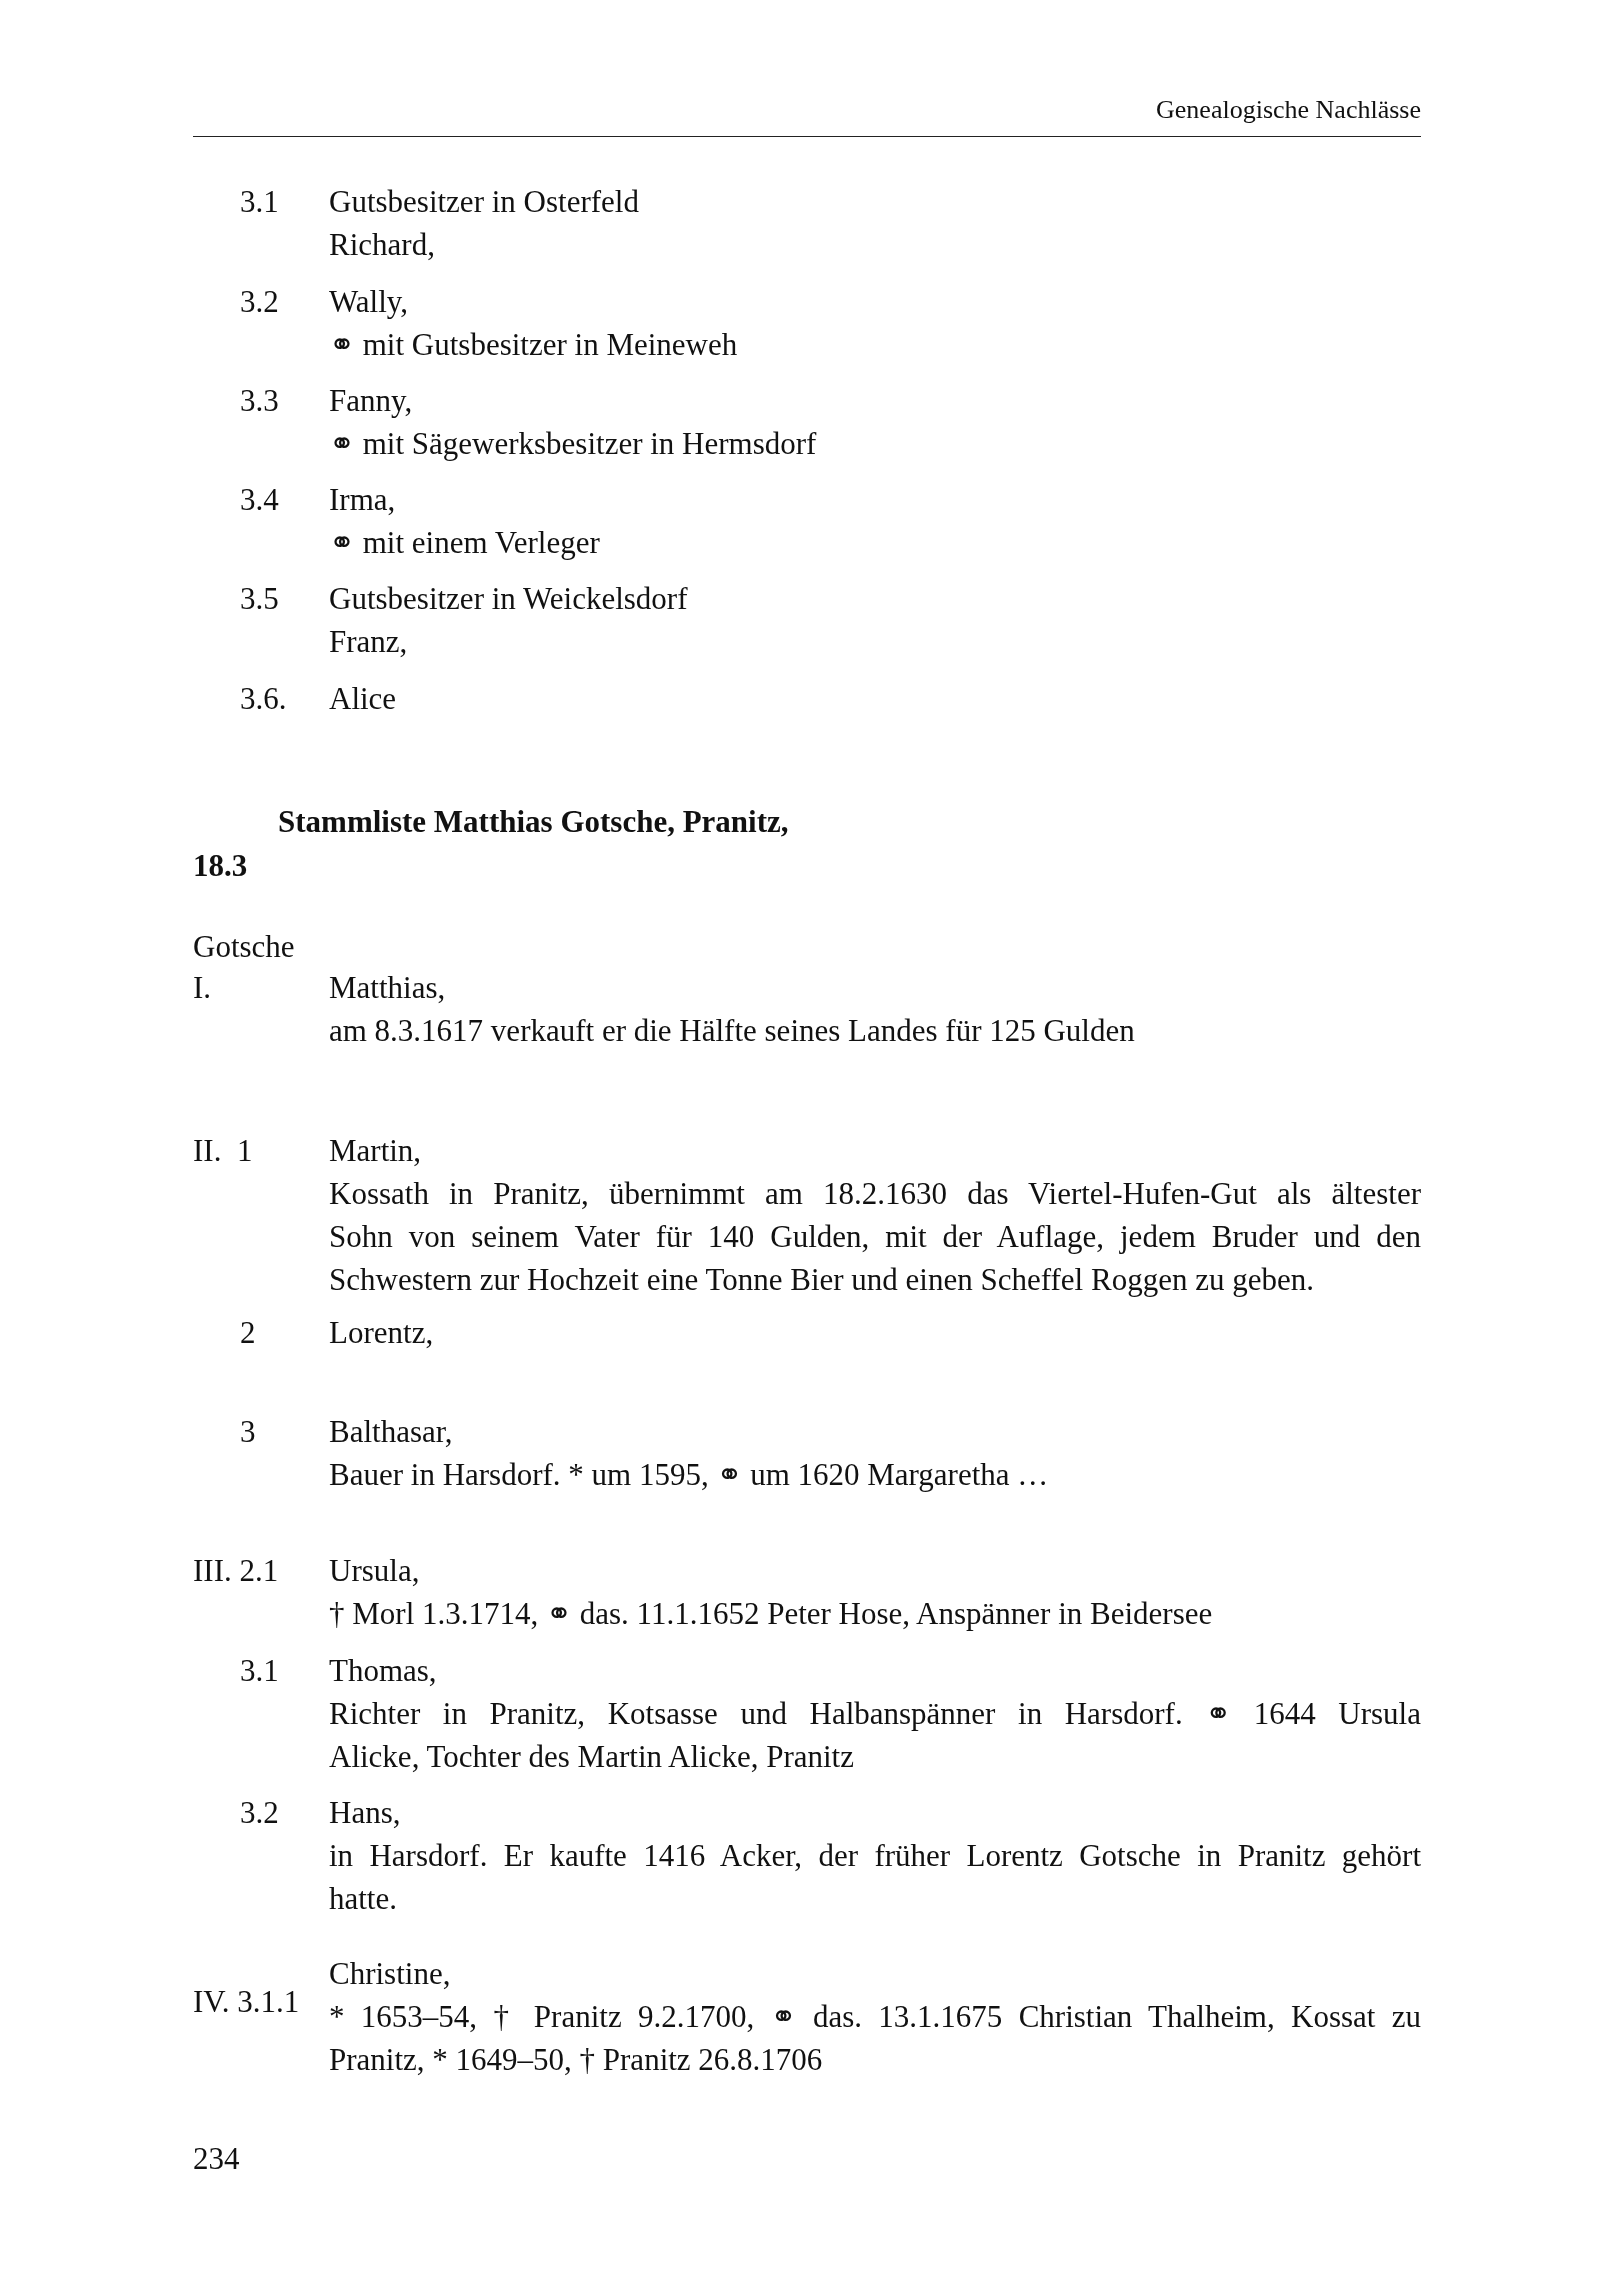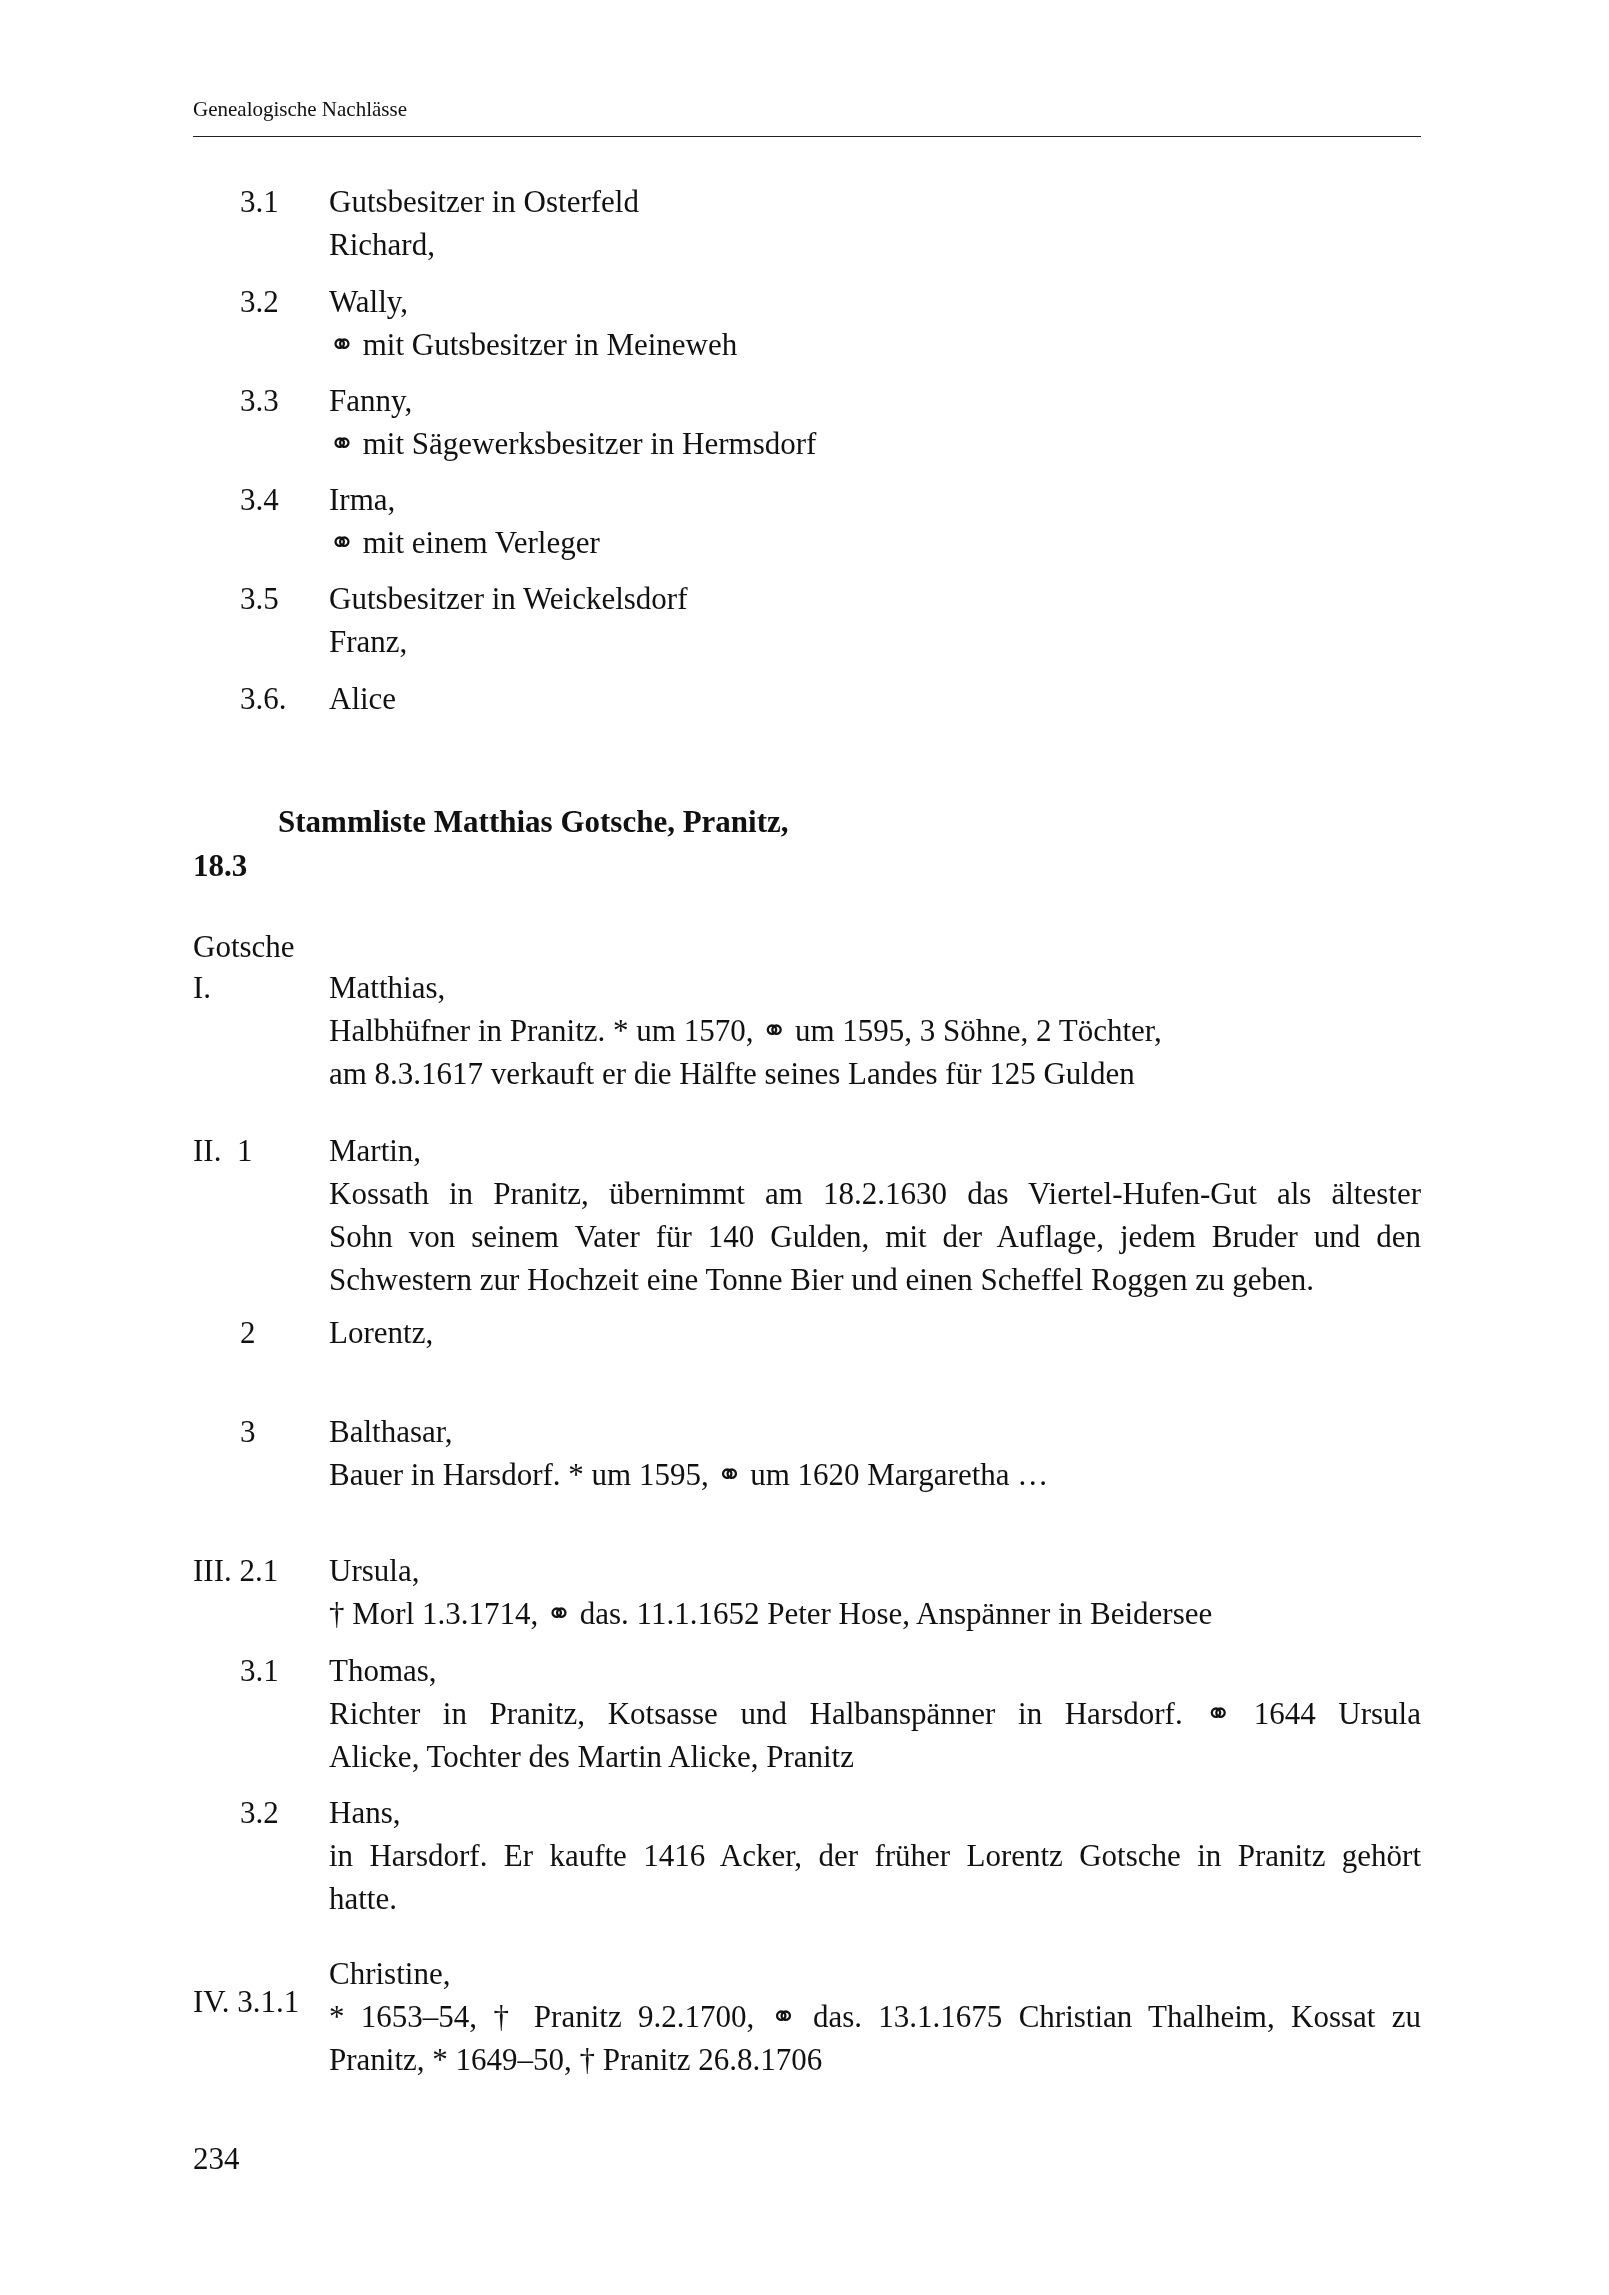--- a/index.html
+++ b/index.html
@@ -2,21 +2,21 @@
 <html style="font-size:13.2px"><head>
 <meta charset="utf-8">
 <style>
   html, body { margin: 0; padding: 0; background: #ffffff; }
   body {
     width: 1610px; height: 2295px; position: relative; overflow: hidden;
     font-family: "Liberation Serif", "DejaVu Serif", serif; color: #111111;
   }
   .page-header {
     position: absolute; left: 193px; width: 1228px; top: 93px;
-    text-align: left; font-size: 21px; line-height: 33px;
+    text-align: right; font-size: 26px; line-height: 33px;
   }
   .header-rule {
     position: absolute; left: 193px; width: 1228px; top: 136px;
     height: 0; border-top: 1.7px solid #222222;
   }
   .entry { position: absolute; left: 193px; width: 1228px; }
   .entry .num {
     position: absolute; top: 0; font-size: 31px; line-height: 43px; white-space: pre;
   }
   .entry .lines { position: absolute; left: 136px; right: 0; top: 0; }
@@ -92,21 +92,20 @@
   <span class="hnum">18.3</span>
   <span class="hline" style="top:0;">Stammliste Matthias Gotsche, Pranitz,</span>
 </div>
 
 <div class="family-label">Gotsche</div>
 
 <div class="entry" style="top:966px;">
   <span class="num" style="left:0;">I.</span>
   <div class="lines">
     <div class="line">Matthias,</div>
-    <div class="line">Halbhüfner in Pranitz. * um 1570, ⚭ um 1595, 3 Söhne, 2 Töchter,</div>
     <div class="line">am 8.3.1617 verkauft er die Hälfte seines Landes für 125 Gulden</div>
   </div>
 </div>
 
 <div class="entry" style="top:1129px;">
   <span class="num" style="left:0;text-align:center;">II.  1</span>
   <div class="lines">
     <div class="line">Martin,</div>
     <div class="line justify">Kossath in Pranitz, übernimmt am 18.2.1630 das Viertel-Hufen-Gut als ältester</div>
     <div class="line justify">Sohn von seinem Vater für 140 Gulden, mit der Auflage, jedem Bruder und den</div>

